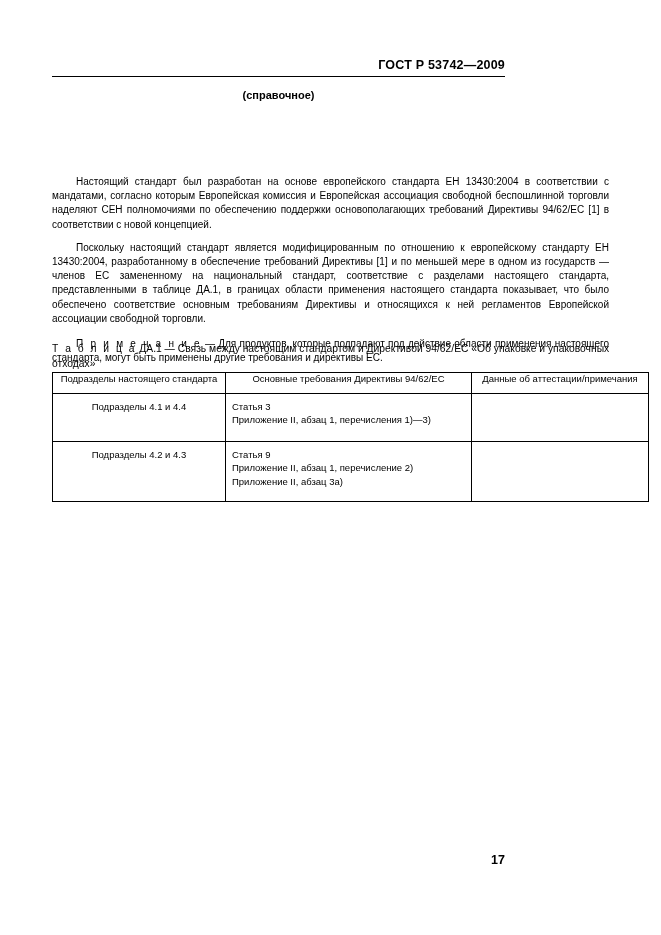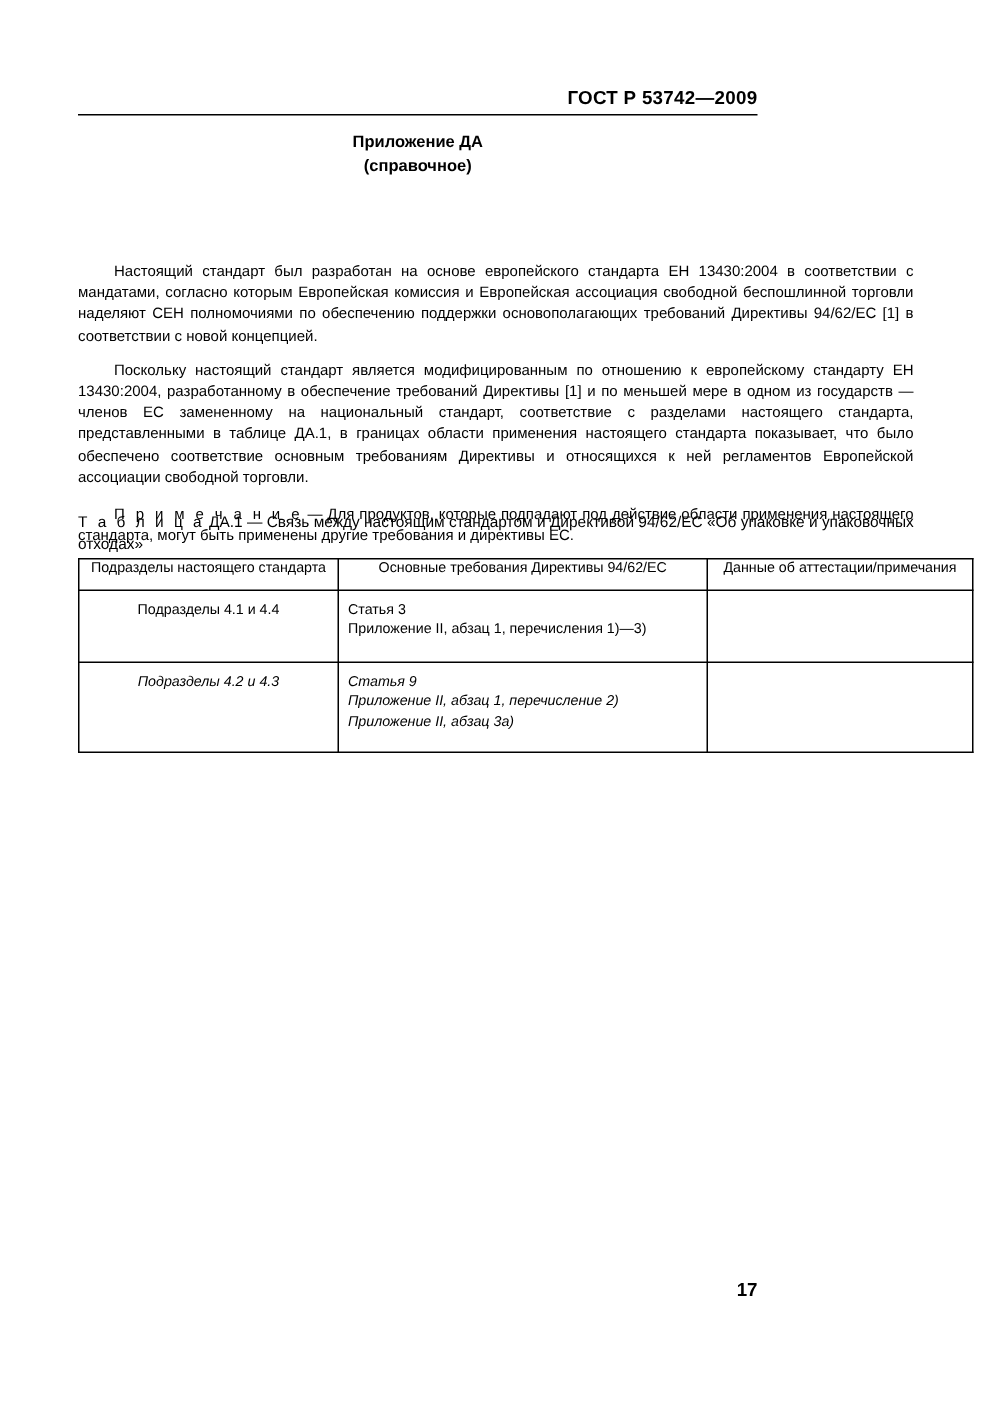--- a/index.html
+++ b/index.html
@@ -114,40 +114,39 @@
   }
   .data-table tbody td {
     line-height: 1.42;
     padding: 6px 6px 7px 6px;
   }
   .col-1 { width: 160px; text-align: center; }
   .col-2 { width: 233px; }
   .col-3 { width: 164px; }
   .cell-center { text-align: center; }
   .row-tall td { height: 34px; }
-  .row-tall2 td { height: 46px; font-style: italic; }
+  .row-tall2 td { height: 46px; }
   
   .page-number {
     position: absolute;
     bottom: 68px;
     right: 52px;
     font-size: 12.5px;
     font-weight: bold;
   }
 </style>
 </head>
 <body>
 
 <div class="page">
 
   <div class="header">ГОСТ Р 53742—2009</div>
   <div class="header-rule"></div>
 
   <div class="appendix-block">
-    <div>Приложение ДА</div>
     <div class="line2">(справочное)</div>
   </div>
 
 
   <div class="body-text">
     <p>Настоящий стандарт был разработан на основе европейского стандарта ЕН 13430:2004 в соответствии с мандатами, согласно которым Европейская комиссия и Европейская ассоциация свободной беспошлинной торговли наделяют СЕН полномочиями по обеспечению поддержки основополагающих требований Директивы 94/62/ЕС [1] в соответствии с новой концепцией.</p>
     <p>Поскольку настоящий стандарт является модифицированным по отношению к европейскому стандарту ЕН 13430:2004, разработанному в обеспечение требований Директивы [1] и по меньшей мере в одном из государств — членов ЕС замененному на национальный стандарт, соответствие с разделами настоящего стандарта, представленными в таблице ДА.1, в границах области применения настоящего стандарта показывает, что было обеспечено соответствие основным требованиям Директивы и относящихся к ней регламентов Европейской ассоциации свободной торговли.</p>
     <p class="note"><span class="sp">П р и м е ч а н и е</span><span> — Для продуктов, которые подпадают под действие области применения настоящего стандарта, могут быть применены другие требования и директивы ЕС.</span></p>
   </div>
 

